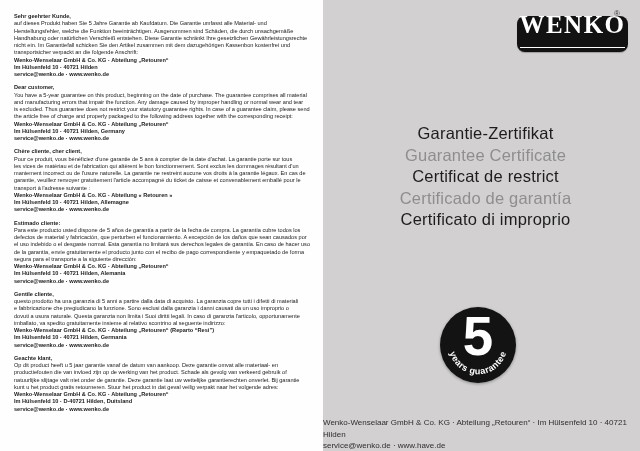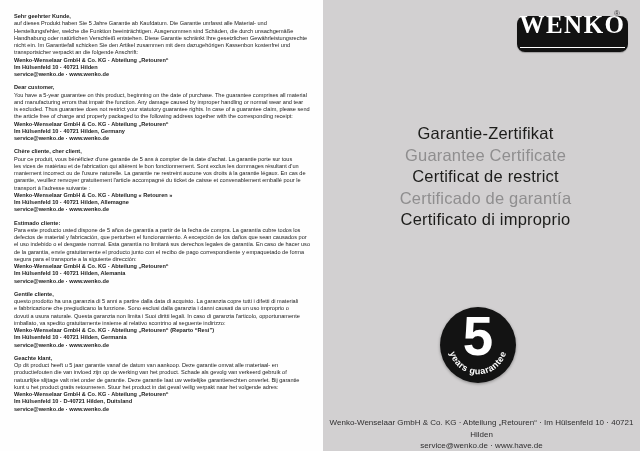--- a/index.html
+++ b/index.html
@@ -30,21 +30,21 @@
   .logo-reg { position:absolute; left:291px; top:9px; font-size:8px; color:#3c3a3b; }
   .titles {
     position:absolute; left:4px; top:123px; width:100%; text-align:center;
     font-size:16.5px; line-height:21.6px; letter-spacing:0.2px;
   }
   .t-dark { color:#1d1d1b; }
   .t-gray { color:#8f8e8f; }
   .badge { position:absolute; left:116px; top:306px; width:78px; height:78px;
            filter:drop-shadow(0 1px 1.5px rgba(0,0,0,0.35)); }
   .footer {
-    position:absolute; left:0; top:417px; width:100%; text-align:center;
+    position:absolute; left:0; top:417px; width:100%; 
     font-size:8px; line-height:11.5px; color:#2f2e2f;
   }
 </style>
 </head>
 <body>
 
 <div class="page">
 
   <div class="left-panel">
     <div class="left-content">

